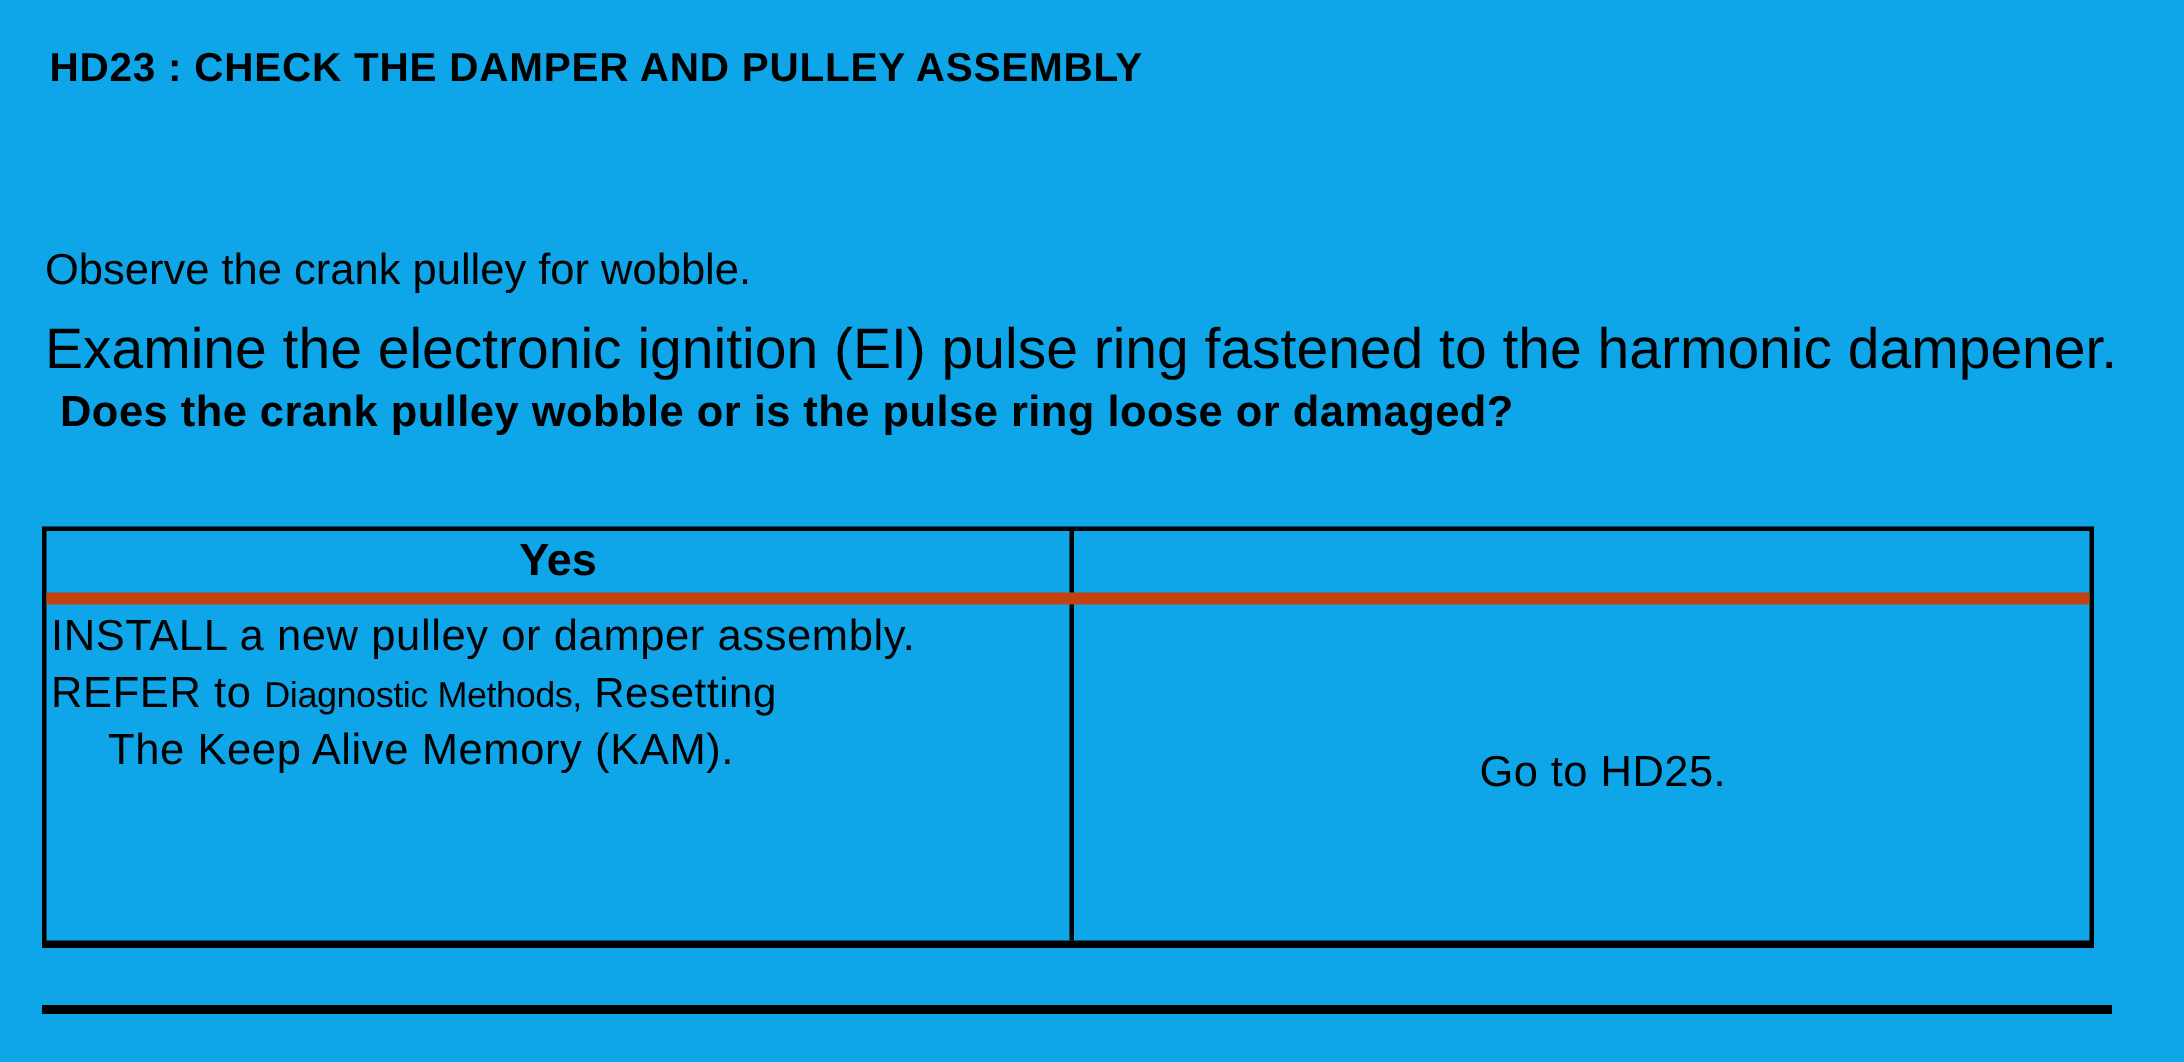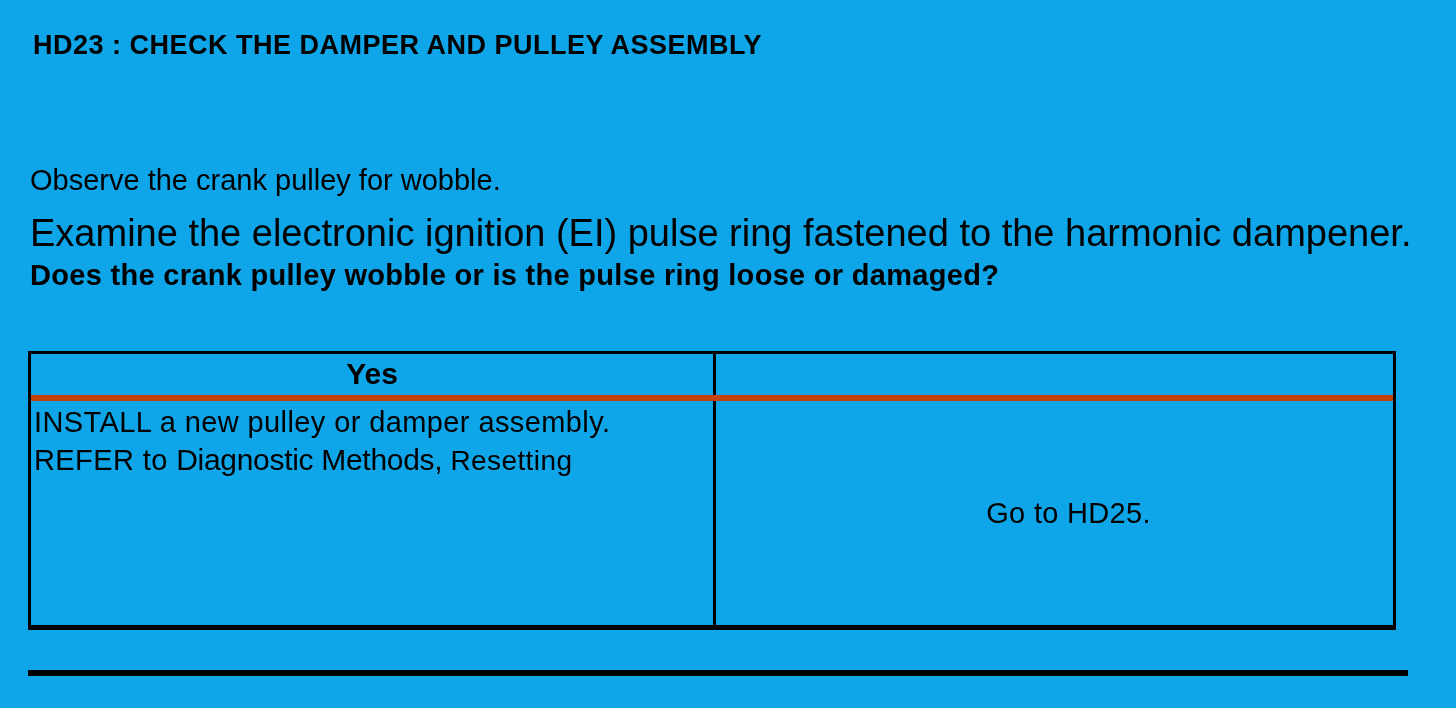--- a/index.html
+++ b/index.html
@@ -42,40 +42,40 @@
   }
   .step-examine {
     position: absolute;
     left: 30px;
     top: 212px;
     font-size: 38px;
     white-space: nowrap;
   }
   .question {
     position: absolute;
-    left: 30px;
+    left: 40px;
     top: 259px;
     font-size: 29px;
     font-weight: bold;
     letter-spacing: 0.3px;
     white-space: nowrap;
   }
   .decision-table {
     position: absolute;
     left: 28px;
     top: 351px;
     width: 1368px;
     box-sizing: border-box;
     border: 3px solid #000000;
     border-bottom-width: 5px;
   }
   .thead {
     display: grid;
     grid-template-columns: 685px 1fr;
-    border-bottom: 6px solid #c2410c;
+    border-bottom: 8px solid #c2410c;
   }
   .th {
     text-align: center;
     font-weight: bold;
     font-size: 30px;
     line-height: 38px;
     padding: 1px 0 2px 0;
   }
   .th.first {
     border-right: 3px solid #000000;
@@ -99,21 +99,21 @@
     align-items: center;
     justify-content: center;
     font-size: 29px;
     letter-spacing: 0.3px;
     padding-left: 28px;
   }
   .tline.indent {
     padding-left: 38px;
   }
   .ref-title {
-    font-size: 30px;
+    font-size: 24px;
     letter-spacing: -0.3px;
     margin-top: 16px;
   }
   .ref-suffix {
     font-size: 28px;
     margin-top: 48px;
   }
   .bottom-rule {
     position: absolute;
     left: 28px;
@@ -138,20 +138,21 @@
   <div class="question">Does the crank pulley wobble or is the pulse ring loose or damaged?</div>
 
   <div class="decision-table">
     <div class="thead">
       <div class="th first">Yes</div>
     </div>
     <div class="tbody">
       <div class="cell-yes">
         <div class="tline">INSTALL a new pulley or damper assembly.</div>
         <div class="tline"><span>REFER to </span><span class="ref-title">Diagnostic Methods,</span><span class="ref-suffix"> Resetting</span></div>
+        <div class="tline indent">The Keep Alive Memory (KAM).</div>
       </div>
       <div class="cell-no">
         <div>Go to HD25.</div>
       </div>
     </div>
   </div>
 
   <div class="bottom-rule"></div>
 
 </div>

